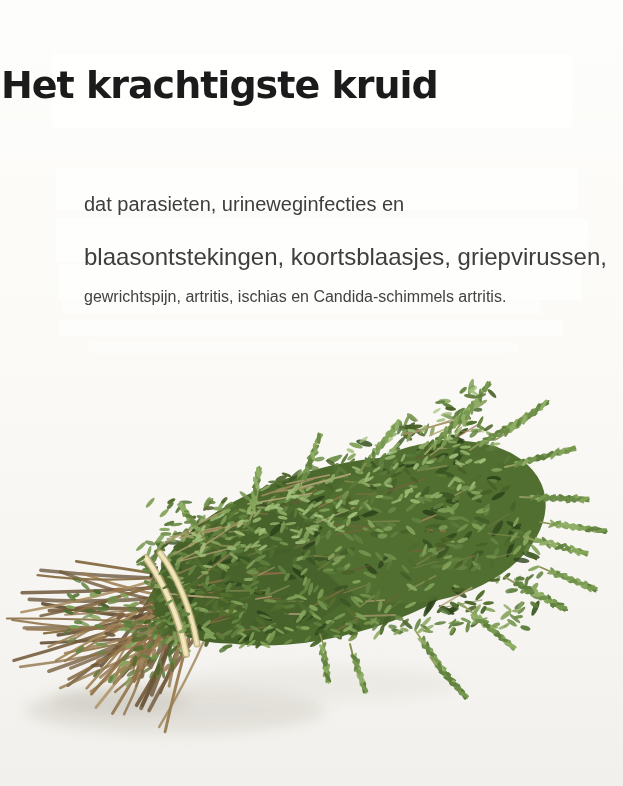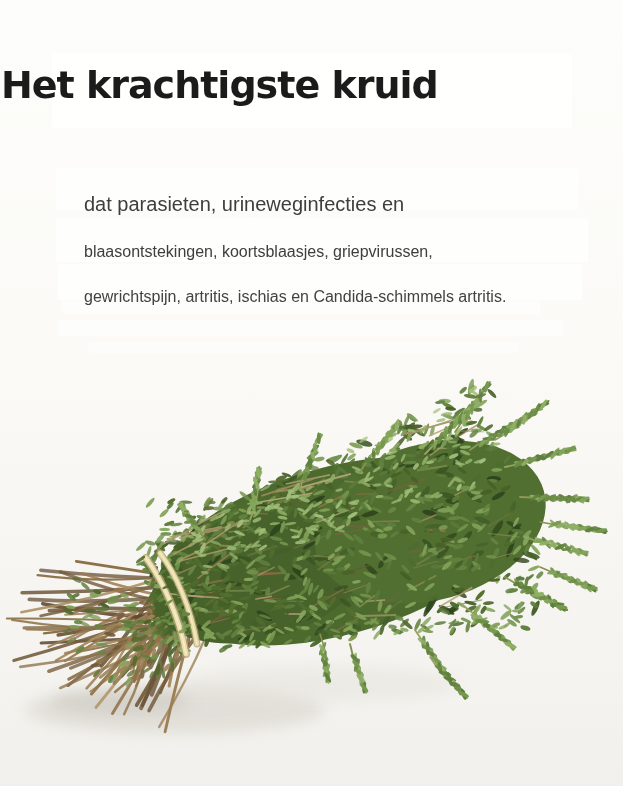--- a/index.html
+++ b/index.html
@@ -20,21 +20,21 @@
   .bd-s3{left:88px;top:342px;width:430px;height:11px;opacity:.35;}
   .title{
     position:absolute;left:0;right:0;top:62px;
     text-align:left;
     font-family:"DejaVu Sans",sans-serif;
     font-size:38px;font-weight:700;letter-spacing:-1px;
     color:#1b1b1b;margin:1px;line-height:1.2;
   }
   .line{position:absolute;left:68px;margin:16px;color:#3e3e3e;white-space:nowrap;}
   .line1{top:177px;font-size:20px;}
-  .line2{top:227px;font-size:16px;text-align:center;}
+  .line2{top:227px;font-size:24px;text-align:center;}
   .line3{top:272px;font-size:16px;color:#424242;}
   .thyme-svg{position:absolute;left:0;top:372px;}
 </style>
 </head>
 <body>
 
 <div class="page">
 
   <div class="backdrop bd-title"></div>
   <div class="backdrop bd-l1"></div>

